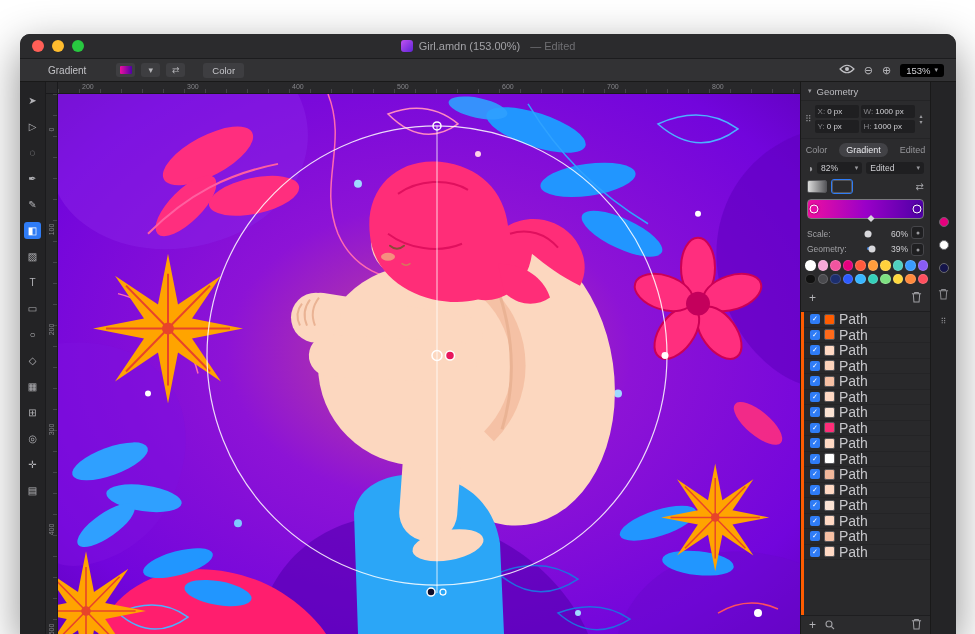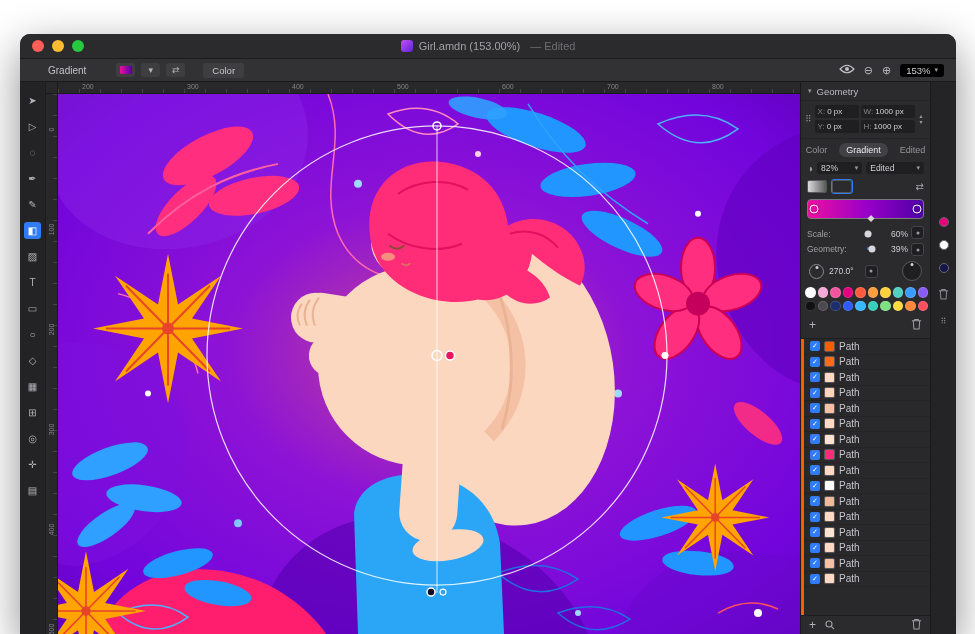--- a/index.html
+++ b/index.html
@@ -81,21 +81,21 @@
   .swrow{display:flex;gap:2px}
   .sw{width:10.5px;height:10.5px;border-radius:50%;border:1px solid rgba(255,255,255,.16);box-sizing:border-box;flex:0 0 auto}
   .pfoot{display:flex;align-items:center;padding:3px 8px 4px;border-bottom:1px solid #1e1e20;flex:0 0 auto}
   .plus{color:#b2b2b6;font-size:12px;line-height:10px}
   .mgright{margin-left:auto}
   .layers{position:relative;flex:1;overflow:hidden;background:#29292b}
   .layers::before{content:"";position:absolute;left:0;top:0;bottom:0;width:3px;background:#ff5c00;z-index:2}
   .lrow{height:15.5px;display:flex;align-items:center;gap:4px;padding-left:9px;border-bottom:1px solid #242426;box-sizing:border-box}
   .lcheck{width:10px;height:10px;background:#2f7cf6;border-radius:2px;color:#fff;font-size:7px;display:flex;align-items:center;justify-content:center;flex:0 0 auto}
   .lthumb{width:11px;height:11px;border-radius:2px;border:1px solid #58585c;box-sizing:border-box;flex:0 0 auto}
-  .llabel{font-size:10px;color:#c6c6ca}
+  .llabel{font-size:14px;color:#c6c6ca}
   .lfoot{height:18px;display:flex;align-items:center;gap:9px;padding:0 8px;background:#2b2b2d;border-top:1px solid #1e1e20;flex:0 0 auto}
   
   .strip{position:absolute;left:910px;top:48px;width:26px;bottom:0;background:#242426;border-left:1px solid #191919;display:flex;flex-direction:column;align-items:center;padding-top:135px;gap:13px;box-sizing:border-box}
   .scirc{width:10px;height:10px;border-radius:50%;border:1px solid #6a6a6e;box-sizing:border-box;flex:0 0 auto}
   .sdots{font-size:8px;color:#8a8a8e}
 </style>
 </head>
 <body>
 
 <div class="window">
@@ -386,26 +386,20 @@
           </div>
           <span class="sval">39%</span>
         </div>
       </div>
       <div class="sqcol">
         <div class="sqbtn"></div>
         <div class="sqbtn"></div>
       </div>
     </div>
 
-    <div class="dial-row">
-      <div class="dial"></div>
-      <span class="rotval">270.0°</span>
-      <div class="sqbtn" style="margin-left:6px"></div>
-      <div class="dial big"></div>
-    </div>
 
     <div class="swatches">
       <div class="swrow">
           <div class="sw" style="background: rgb(255, 255, 255);"></div>
           <div class="sw" style="background: rgb(246, 168, 216);"></div>
           <div class="sw" style="background: rgb(242, 84, 159);"></div>
           <div class="sw" style="background: rgb(230, 0, 126);"></div>
           <div class="sw" style="background: rgb(255, 90, 60);"></div>
           <div class="sw" style="background: rgb(255, 157, 60);"></div>
           <div class="sw" style="background: rgb(255, 210, 60);"></div>

